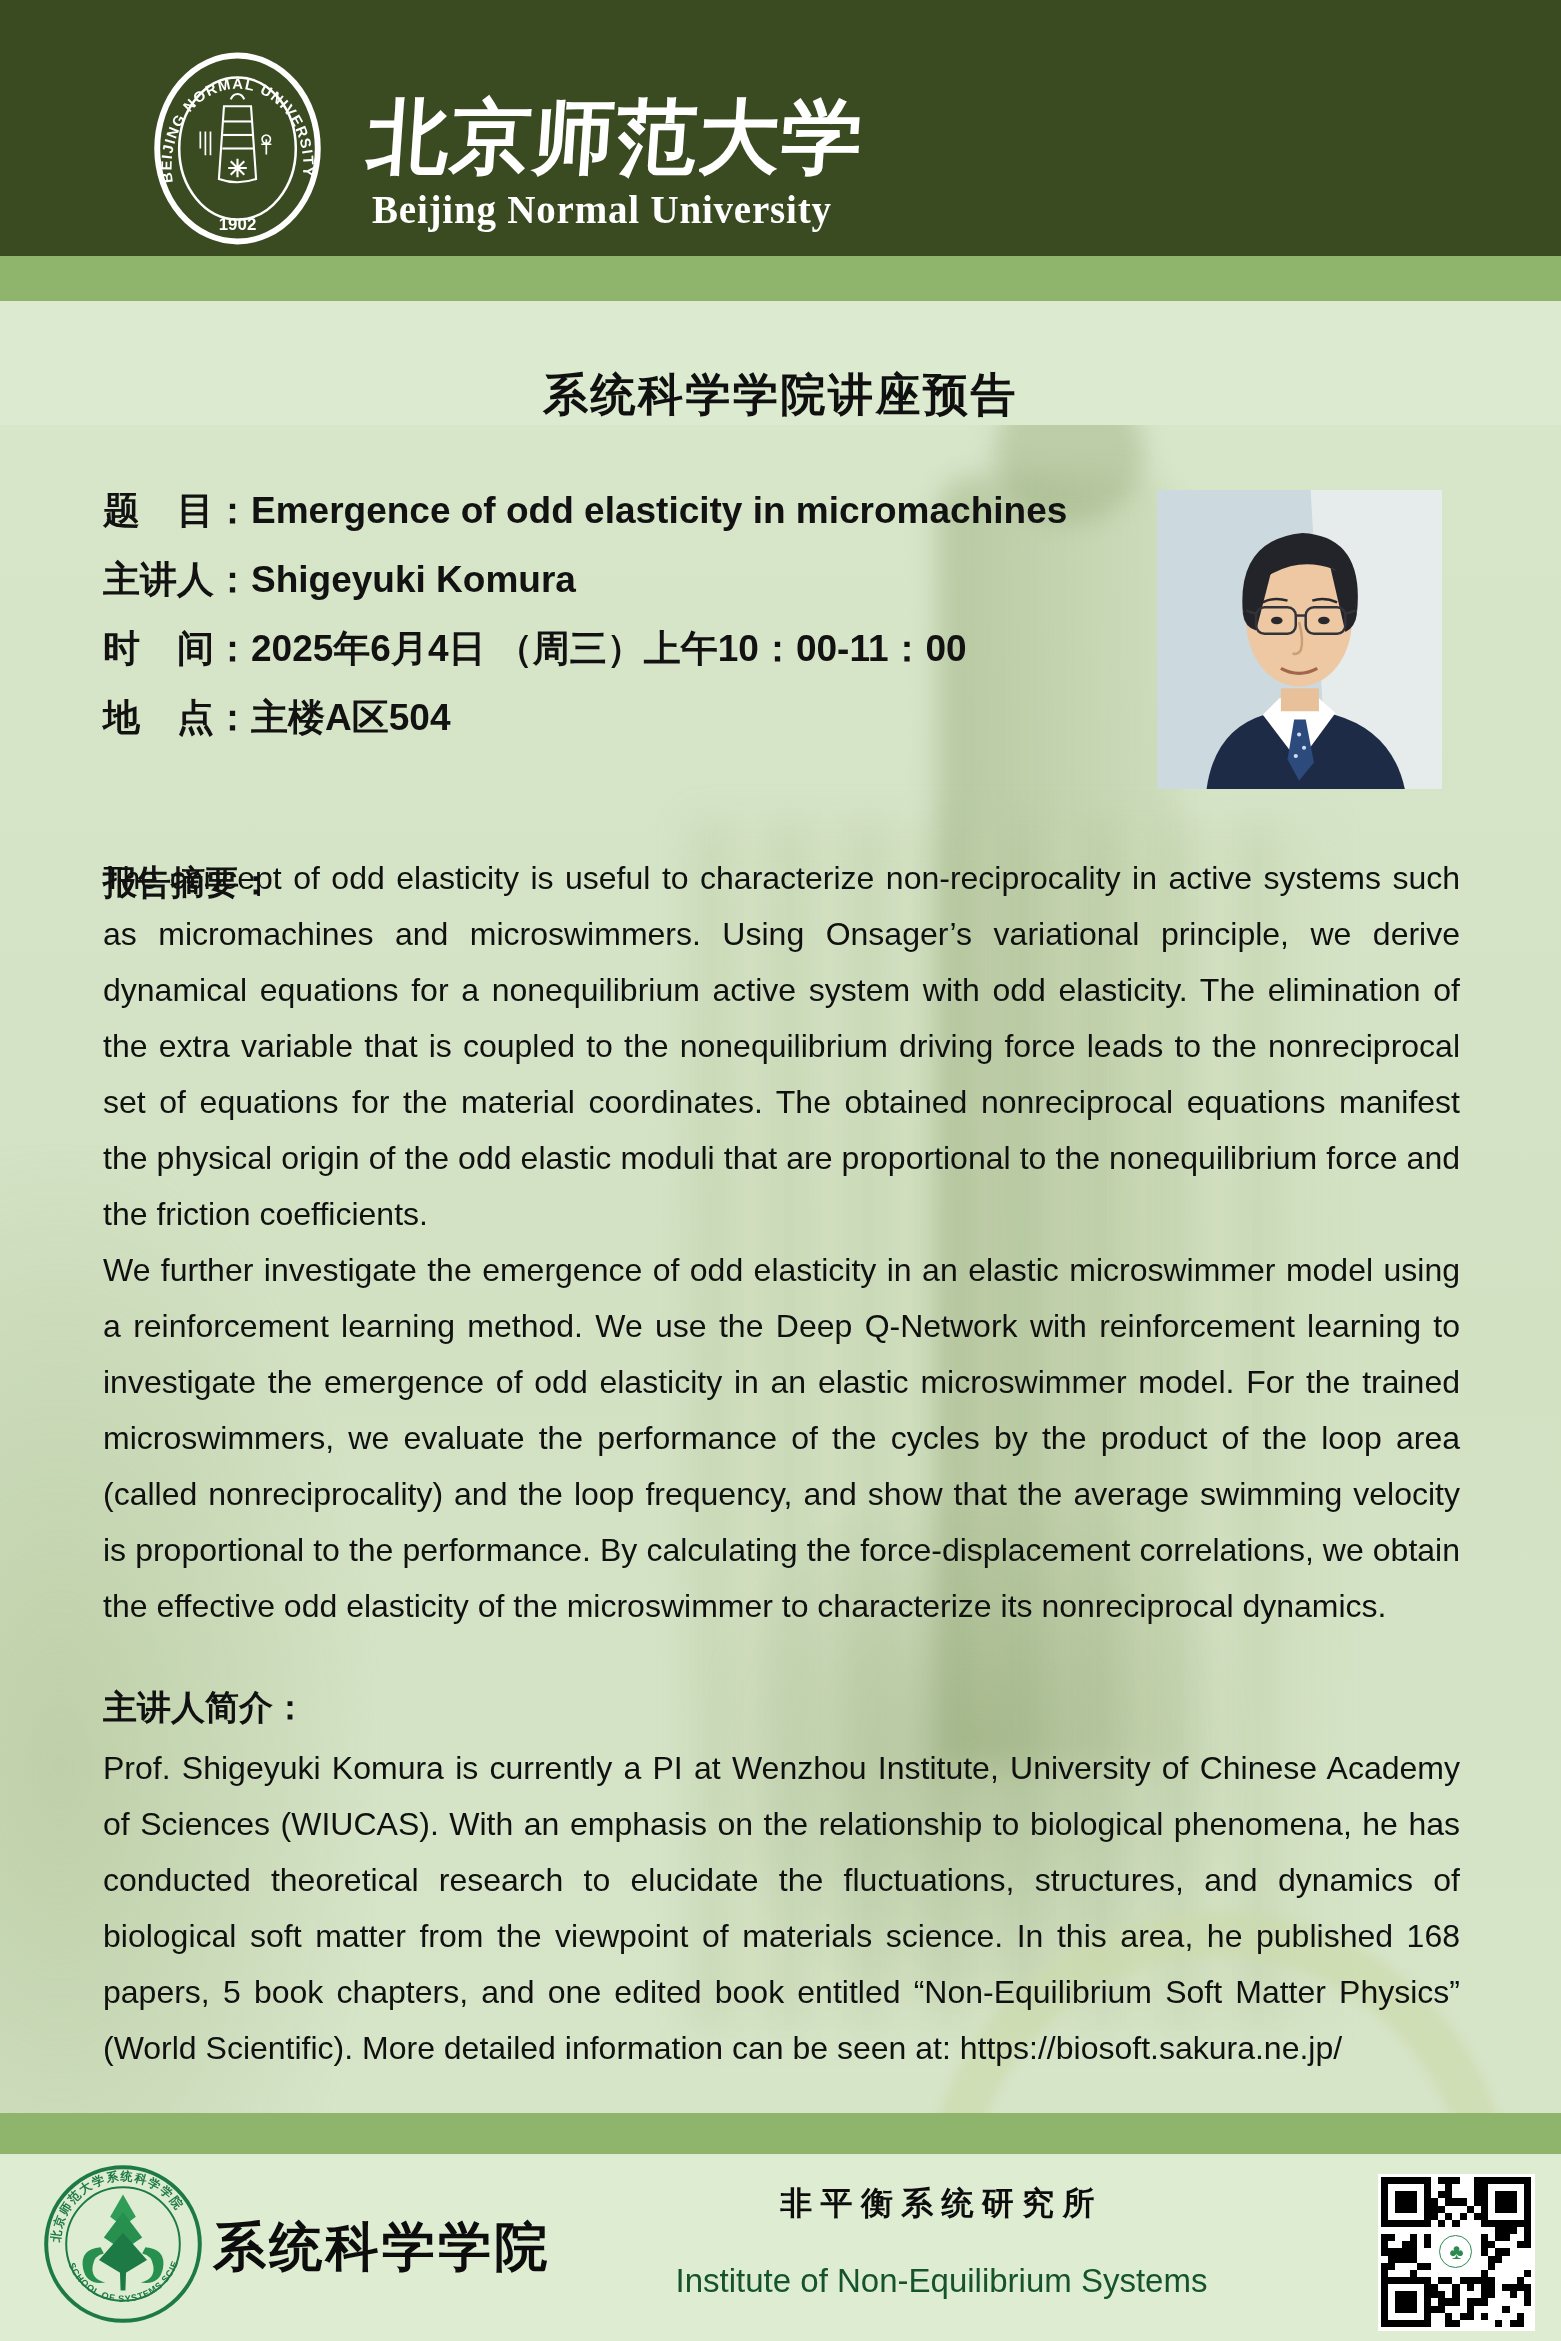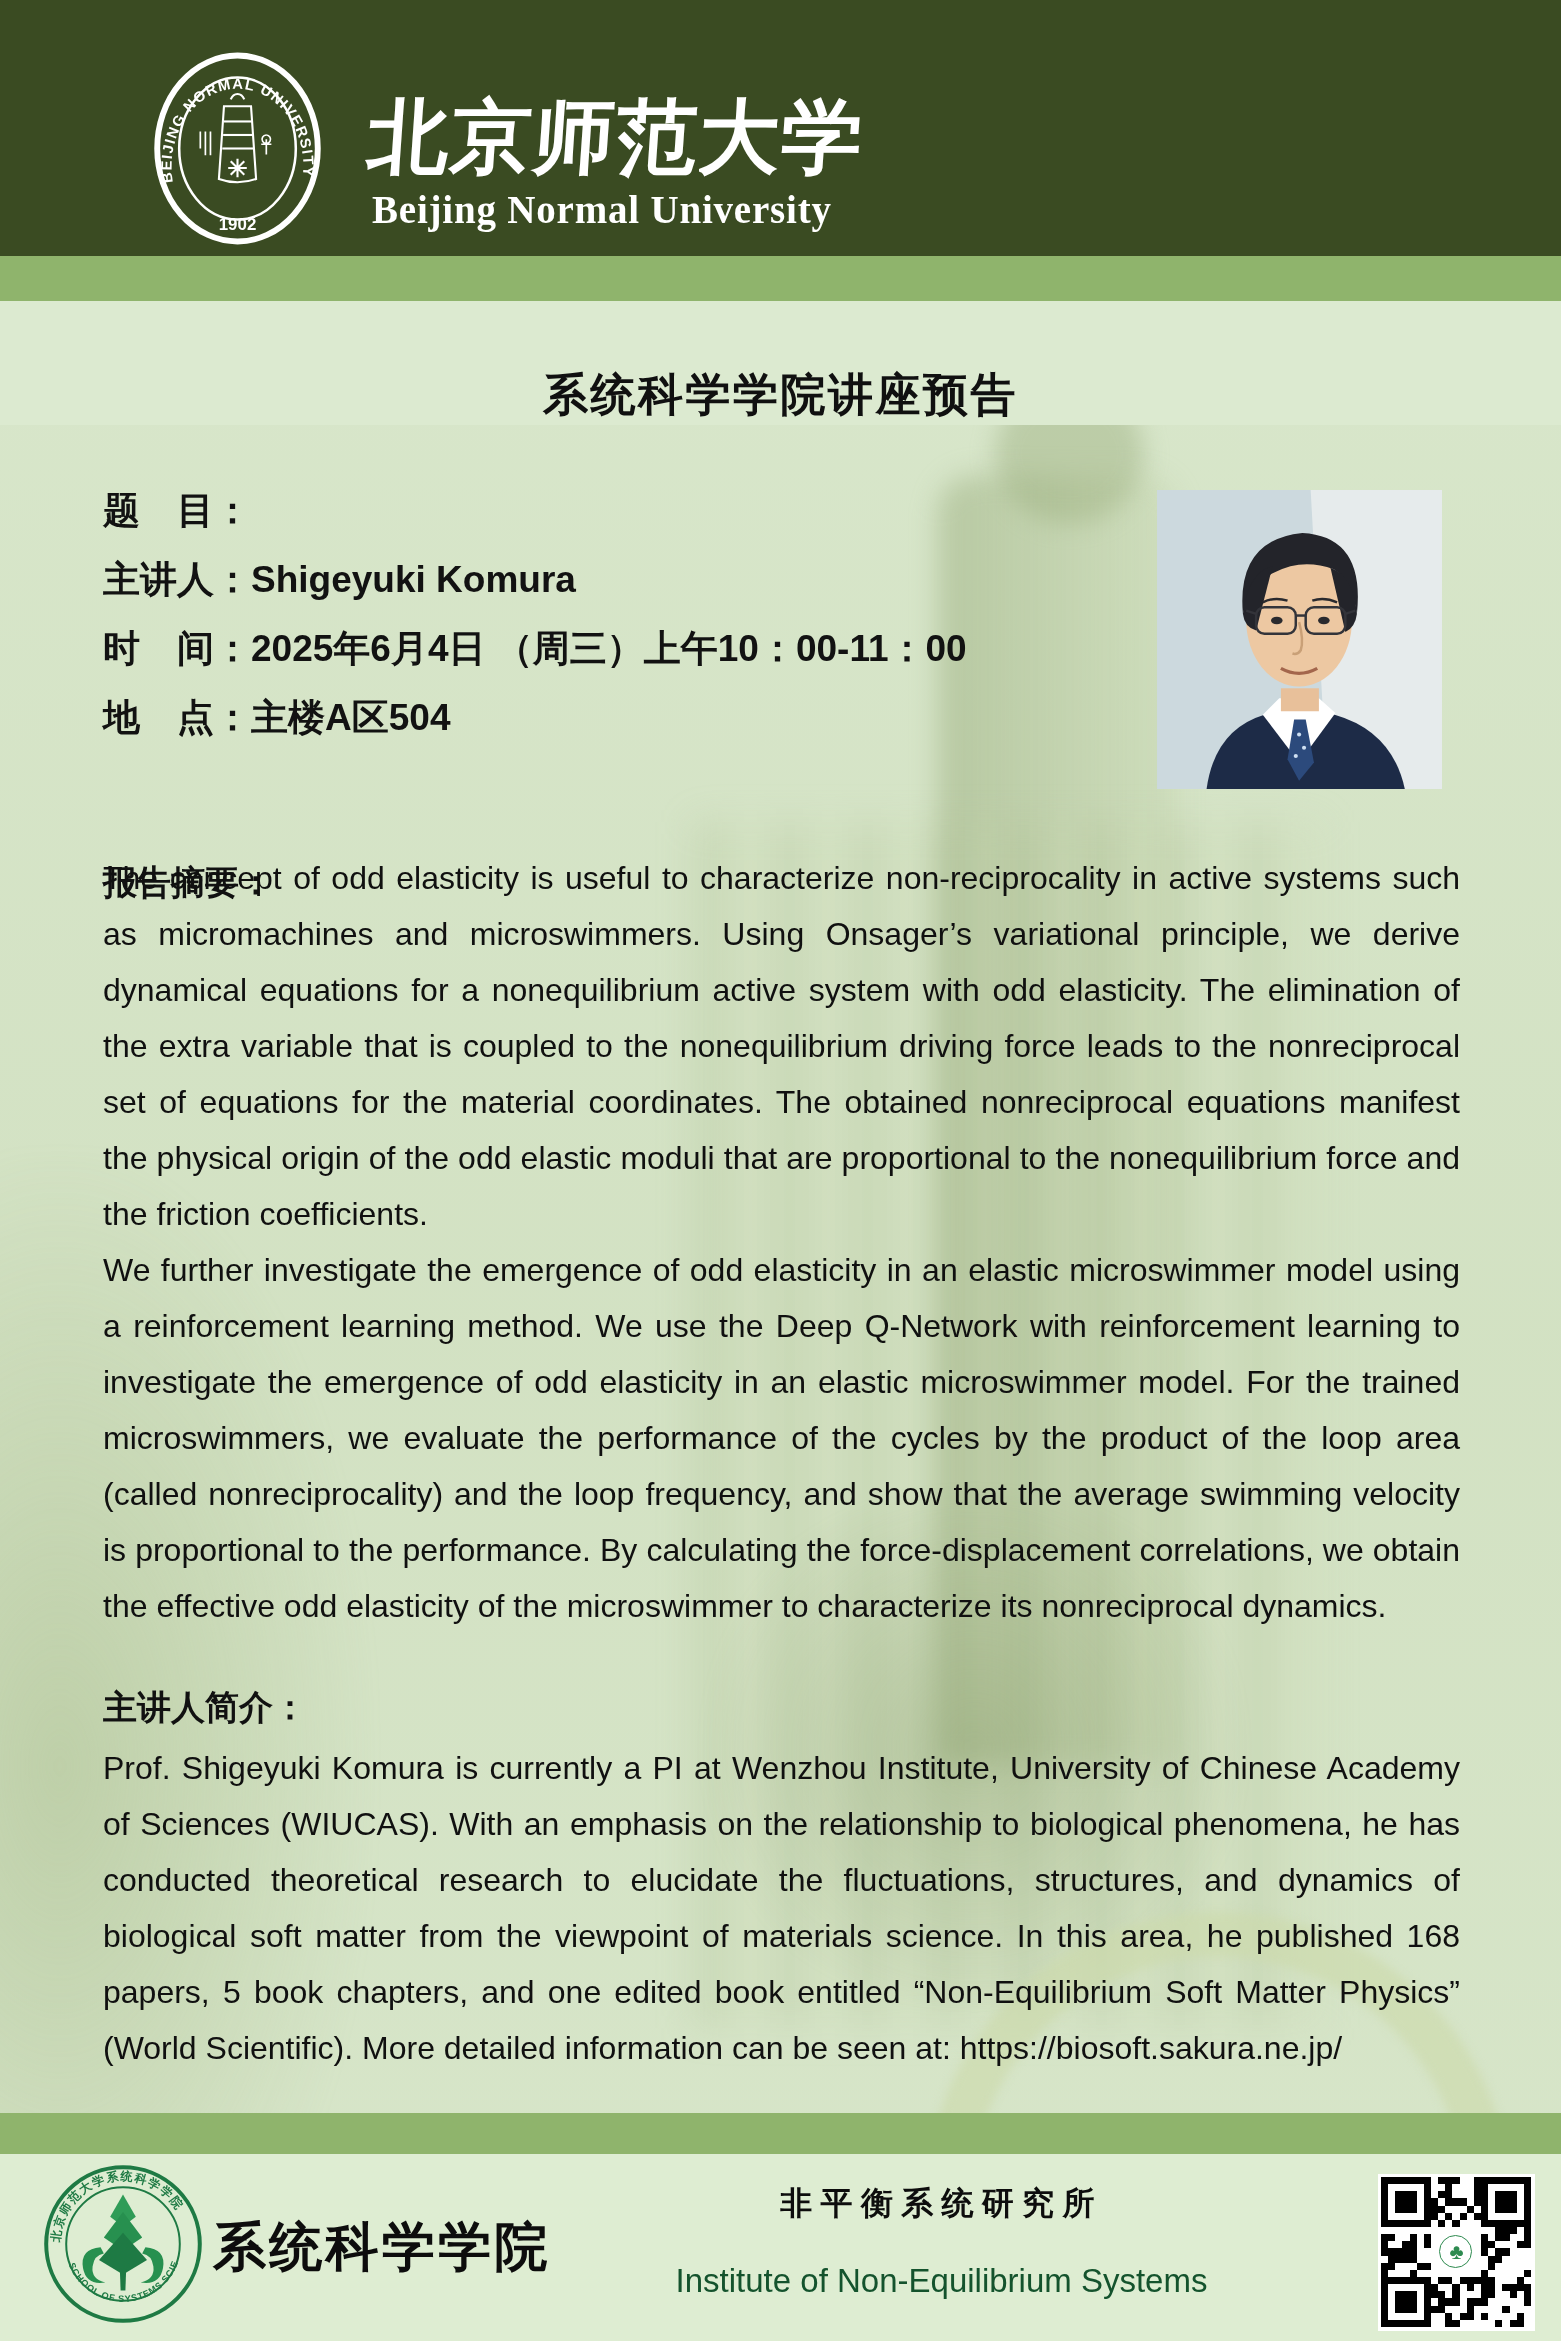--- a/index.html
+++ b/index.html
@@ -123,20 +123,21 @@
     <div class="wm wm-foliage"></div>
     <div class="wm wm-blob"></div>
     <div class="wm wm-arc"></div>
   </div>
 
   <div class="page-title">系统科学学院讲座预告</div>
 
   <div class="info">
     <div class="info-row">
       <span class="info-label">题　目：</span>
+      <span class="info-value">Emergence of odd elasticity in micromachines</span>
     </div>
     <div class="info-row">
       <span class="info-label">主讲人：</span>
       <span class="info-value">Shigeyuki Komura</span>
     </div>
     <div class="info-row">
       <span class="info-label">时　间：</span>
       <span class="info-value">2025年6月4日 （周三）上午10：00-11：00</span>
     </div>
     <div class="info-row">

